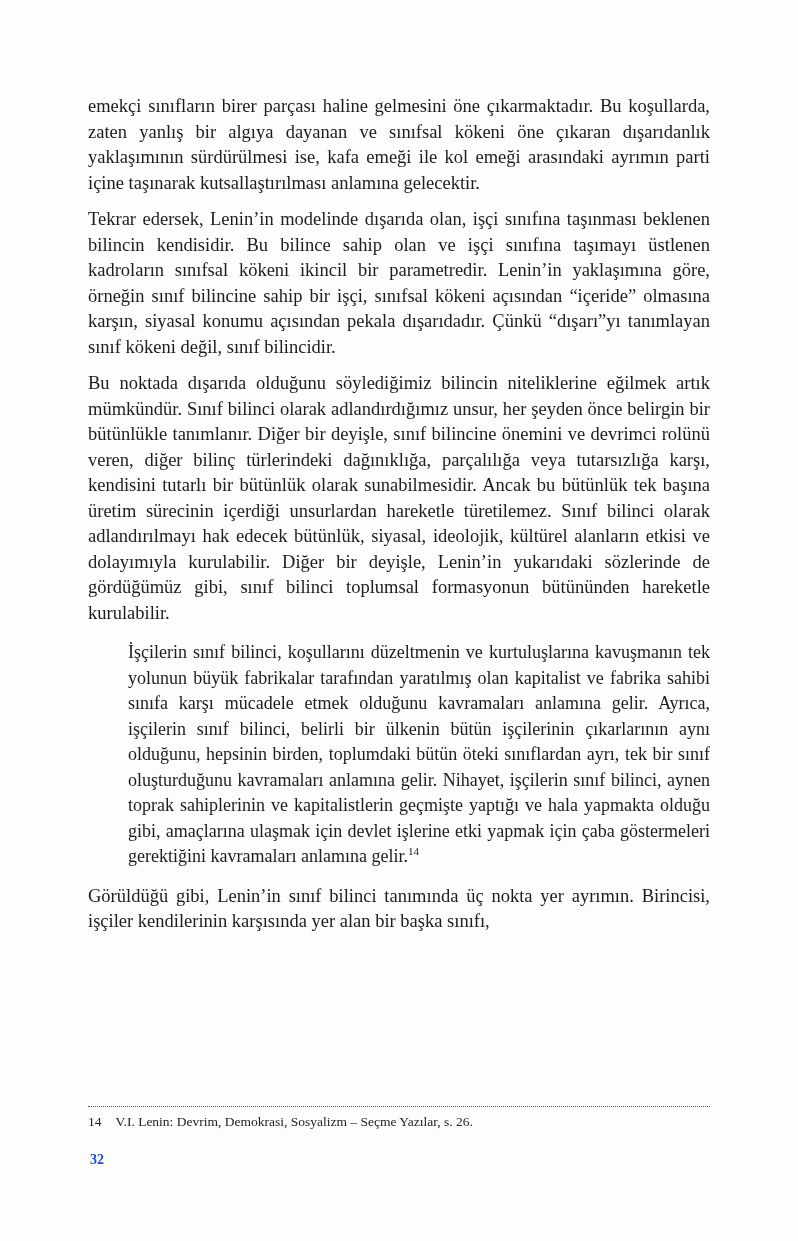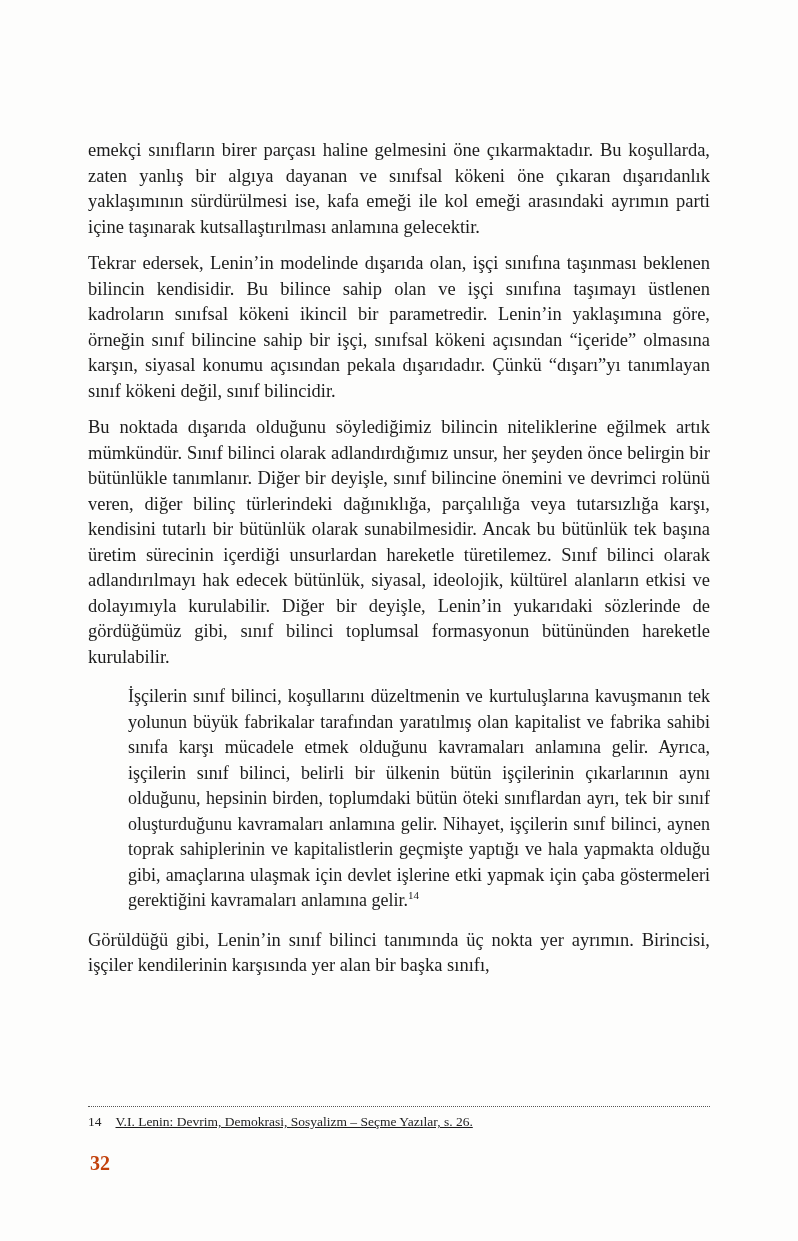--- a/index.html
+++ b/index.html
@@ -15,21 +15,20 @@
     color: #1c1c1c;
     font-family: "Liberation Serif", "DejaVu Serif", serif;
     overflow: hidden;
     box-sizing: border-box;
   }
   .content {
     position: absolute;
     top: 94px;
     left: 88px;
     right: 88px;
-    margin-top: 44px;
   }
   .content p {
     margin: 0 0 11px 0;
     font-size: 18.5px;
     line-height: 25.5px;
     text-align: justify;
     hyphens: auto;
     -webkit-hyphens: auto;
   }
   blockquote.quote {
@@ -43,43 +42,42 @@
   }
   blockquote.quote sup {
     font-size: 11px;
     line-height: 0;
   }
   .footer {
     position: absolute;
     top: 1106px;
     left: 88px;
     right: 88px;
-    text-decoration: underline;
   }
   .footnote-rule {
     border-top: 1px dotted #555;
     height: 0;
     margin-bottom: 6px;
   }
   .footnote {
     font-size: 13.5px;
     line-height: 18px;
     color: #222;
   }
   .footnote .fn-num {
     display: inline-block;
     margin-right: 14px;
   }
   .page-number {
     position: absolute;
     top: 1152px;
     left: 90px;
-    font-size: 20px;
+    font-size: 14px;
     font-weight: bold;
-    color: #c2410c;
+    color: #1d4ed8;
   }
 </style>
 </head>
 <body>
 
 <div class="page">
   <div class="content">
     <p>emekçi sınıfların birer parçası haline gelmesini öne çıkarmaktadır. Bu koşullarda, zaten yanlış bir algıya dayanan ve sınıfsal kökeni öne çıkaran dışarıdanlık yaklaşımının sürdürülmesi ise, kafa emeği ile kol emeği arasındaki ayrımın parti içine taşınarak kutsallaştırılması anlamına gelecektir.</p>
     <p>Tekrar edersek, Lenin’in modelinde dışarıda olan, işçi sınıfına taşınması beklenen bilincin kendisidir. Bu bilince sahip olan ve işçi sınıfına taşımayı üstlenen kadroların sınıfsal kökeni ikincil bir parametredir. Lenin’in yaklaşımına göre, örneğin sınıf bilincine sahip bir işçi, sınıfsal kökeni açısından “içeride” olmasına karşın, siyasal konumu açısından pekala dışarıdadır. Çünkü “dışarı”yı tanımlayan sınıf kökeni değil, sınıf bilincidir.</p>
     <p>Bu noktada dışarıda olduğunu söylediğimiz bilincin niteliklerine eğilmek artık mümkündür. Sınıf bilinci olarak adlandırdığımız unsur, her şeyden önce belirgin bir bütünlükle tanımlanır. Diğer bir deyişle, sınıf bilincine önemini ve devrimci rolünü veren, diğer bilinç türlerindeki dağınıklığa, parçalılığa veya tutarsızlığa karşı, kendisini tutarlı bir bütünlük olarak sunabilmesidir. Ancak bu bütünlük tek başına üretim sürecinin içerdiği unsurlardan hareketle türetilemez. Sınıf bilinci olarak adlandırılmayı hak edecek bütünlük, siyasal, ideolojik, kültürel alanların etkisi ve dolayımıyla kurulabilir. Diğer bir deyişle, Lenin’in yukarıdaki sözlerinde de gördüğümüz gibi, sınıf bilinci toplumsal formasyonun bütününden hareketle kurulabilir.</p>

